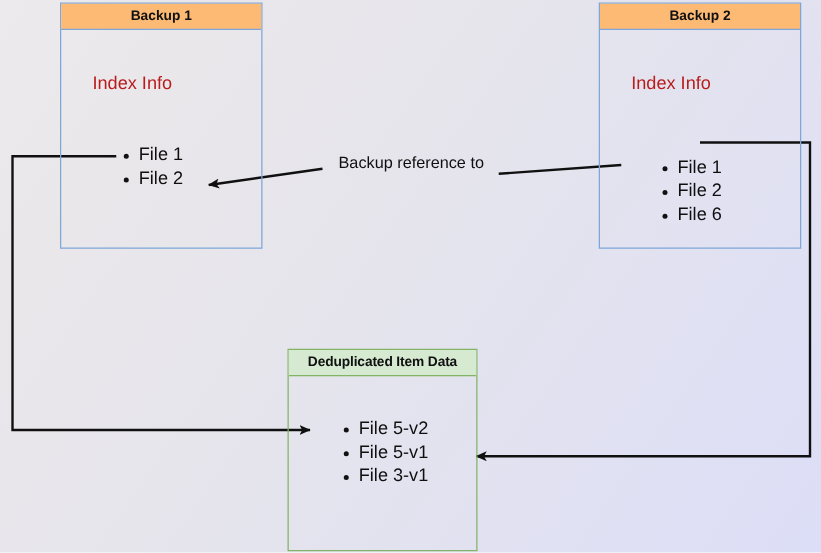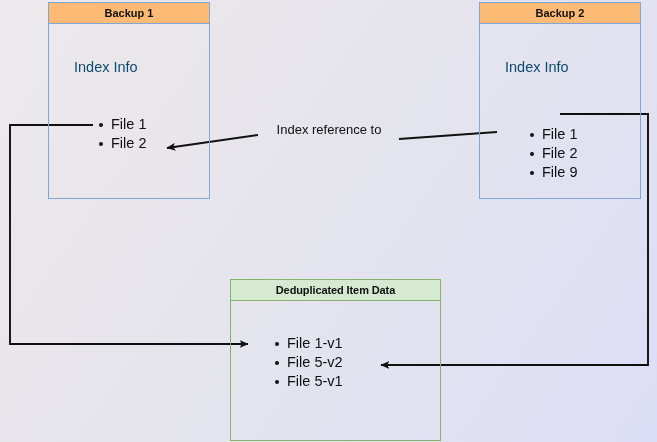--- a/index.html
+++ b/index.html
@@ -57,21 +57,21 @@
     background: #d5ead0;
     border-bottom-color: #82b366;
     letter-spacing: -0.1px;
   }
 
   .index-label {
     position: absolute;
     left: 25px;
     top: 35px;
     font-size: 14.5px;
-    color: #0c4a6e;
+    color: #b91c1c;
     white-space: nowrap;
   }
 
   ul.file-list {
     position: absolute;
     margin: 0;
     padding: 0;
     list-style: none;
   }
   ul.file-list li {
@@ -142,33 +142,33 @@
     </div>
   </div>
 
   <div class="box" style="left:448px; top:2px; width:162px; height:197px;margin-left:31px;">
     <div class="box-header">Backup 2</div>
     <div class="box-body">
       <div class="index-label">Index Info</div>
       <ul class="file-list" style="left:48px; top:101px;">
         <li>File 1</li>
         <li>File 2</li>
-        <li>File 9</li>
+        <li>File 6</li>
       </ul>
     </div>
   </div>
 
-  <div class="box green" style="left:230px; top:279px; width:211px; height:162px;">
+  <div class="box green" style="left:230px; top:279px; width:152px; height:162px;">
     <div class="box-header">Deduplicated Item Data</div>
     <div class="box-body">
       <ul class="file-list" style="left:42px; top:33px;">
-        <li>File 1-v1</li>
         <li>File 5-v2</li>
         <li>File 5-v1</li>
+        <li>File 3-v1</li>
       </ul>
     </div>
   </div>
 
   <div class="edge-label" style="left:246px; top:122px; width:166px;">
-    <div>Index reference to</div>
+    <div>Backup reference to</div>
   </div>
 
 </div>
 
 </body></html>

